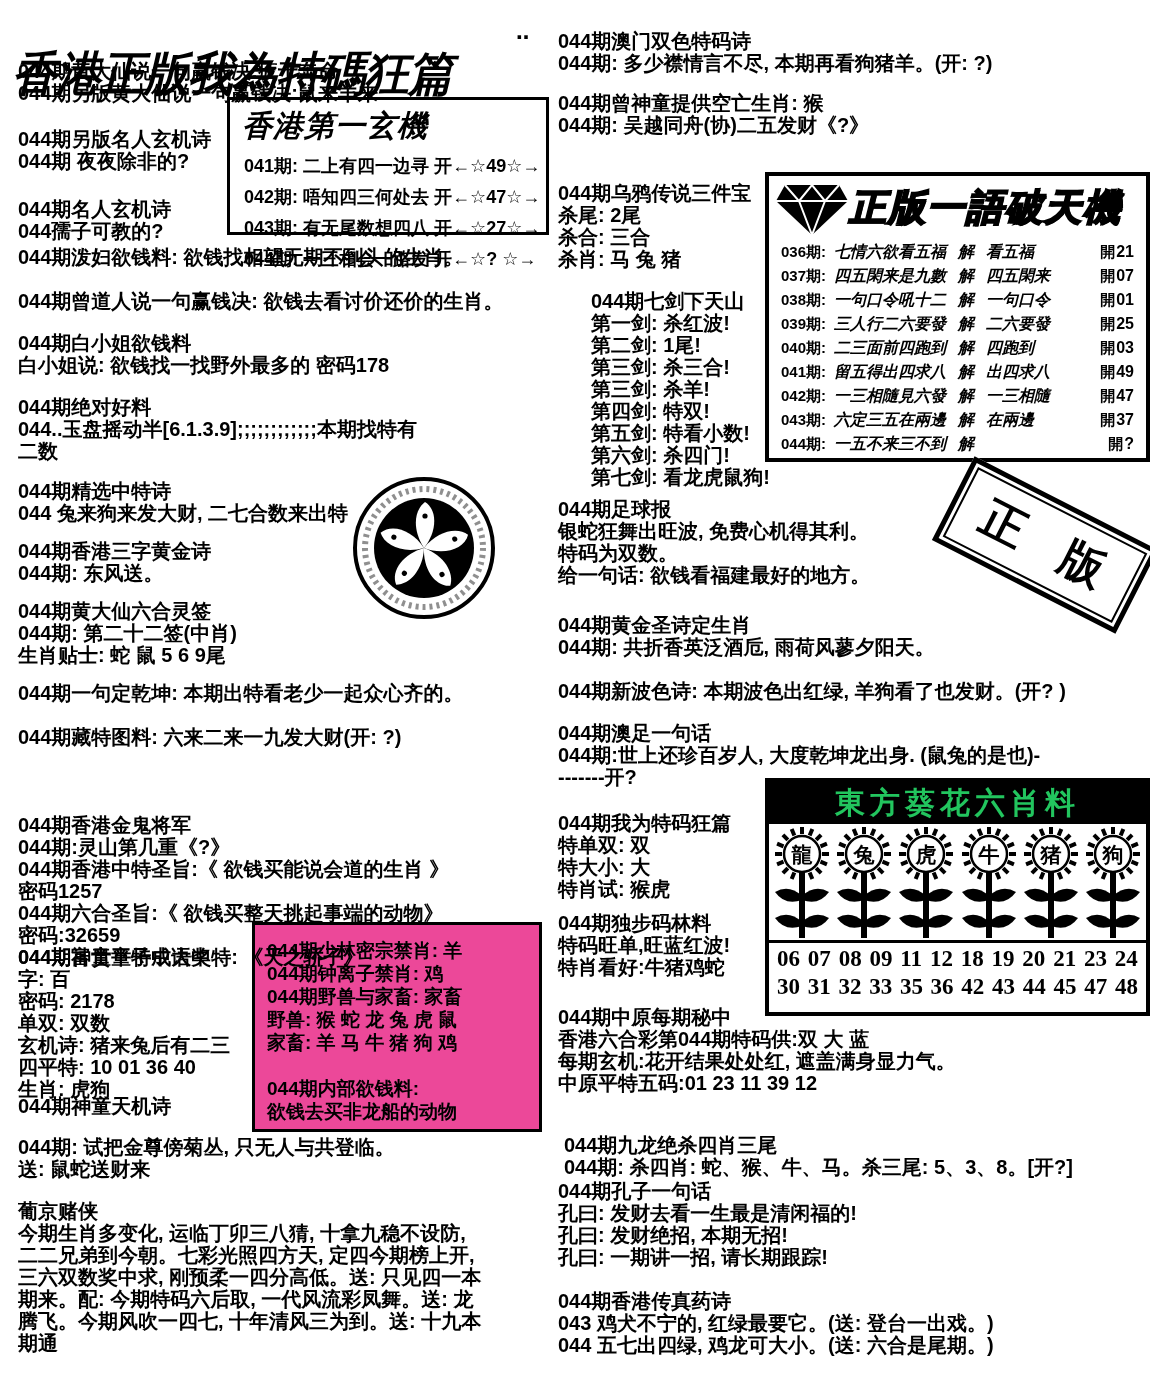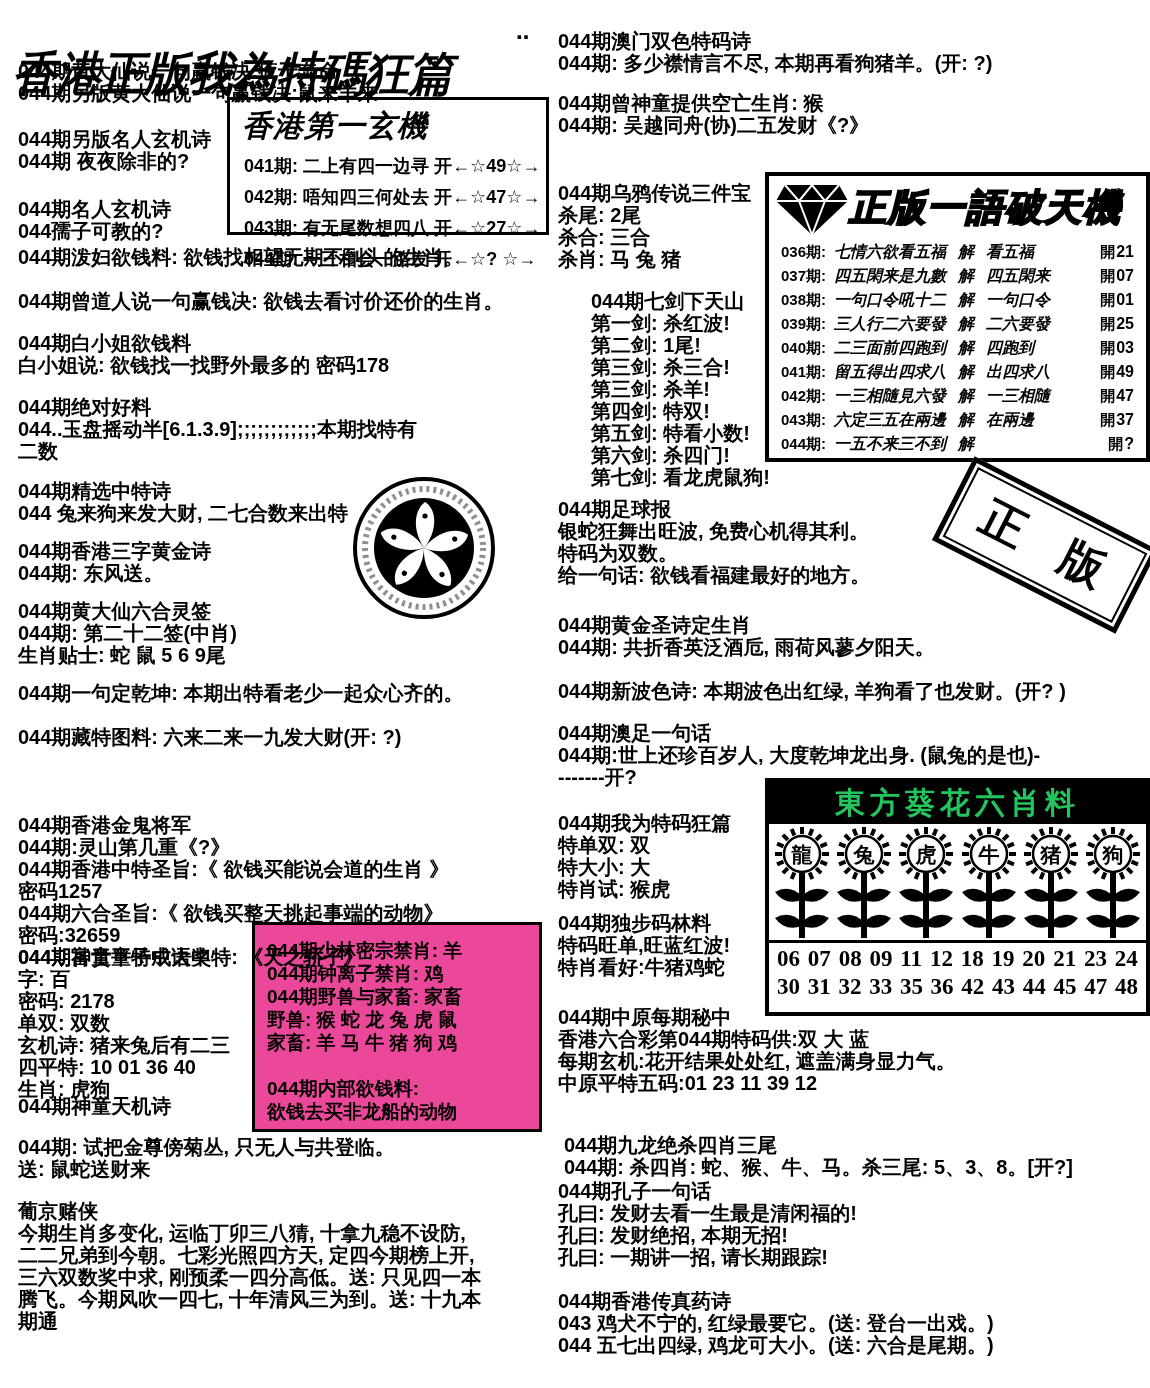--- a/index.html
+++ b/index.html
@@ -467,20 +467,21 @@
     </div>
     <div class="block" style="top: 1136px; left: 18px;">
       <div class="line">044期: 试把金尊傍菊丛, 只无人与共登临。</div>
       <div class="line">送: 鼠蛇送财来</div>
     </div>
     <div class="block" style="top: 1200px; left: 18px;">
       <div class="line">葡京赌侠</div>
       <div class="line">今期生肖多变化, 运临丁卯三八猜, 十拿九稳不设防,</div>
       <div class="line">二二兄弟到今朝。七彩光照四方天, 定四今期榜上开,</div>
       <div class="line">三六双数奖中求, 刚预柔一四分高低。送: 只见四一本</div>
+      <div class="line">期来。配: 今期特码六后取, 一代风流彩凤舞。送: 龙</div>
       <div class="line">腾飞。今期风吹一四七, 十年清风三为到。送: 十九本</div>
       <div class="line">期通</div>
     </div>
     <div class="block" style="top: 30px; left: 558px;">
       <div class="line">044期澳门双色特码诗</div>
       <div class="line">044期: 多少襟情言不尽, 本期再看狗猪羊。(开: ?)</div>
     </div>
     <div class="block" style="top: 92px; left: 558px;">
       <div class="line">044期曾神童提供空亡生肖: 猴</div>
       <div class="line">044期: 吴越同舟(协)二五发财《?》</div>

